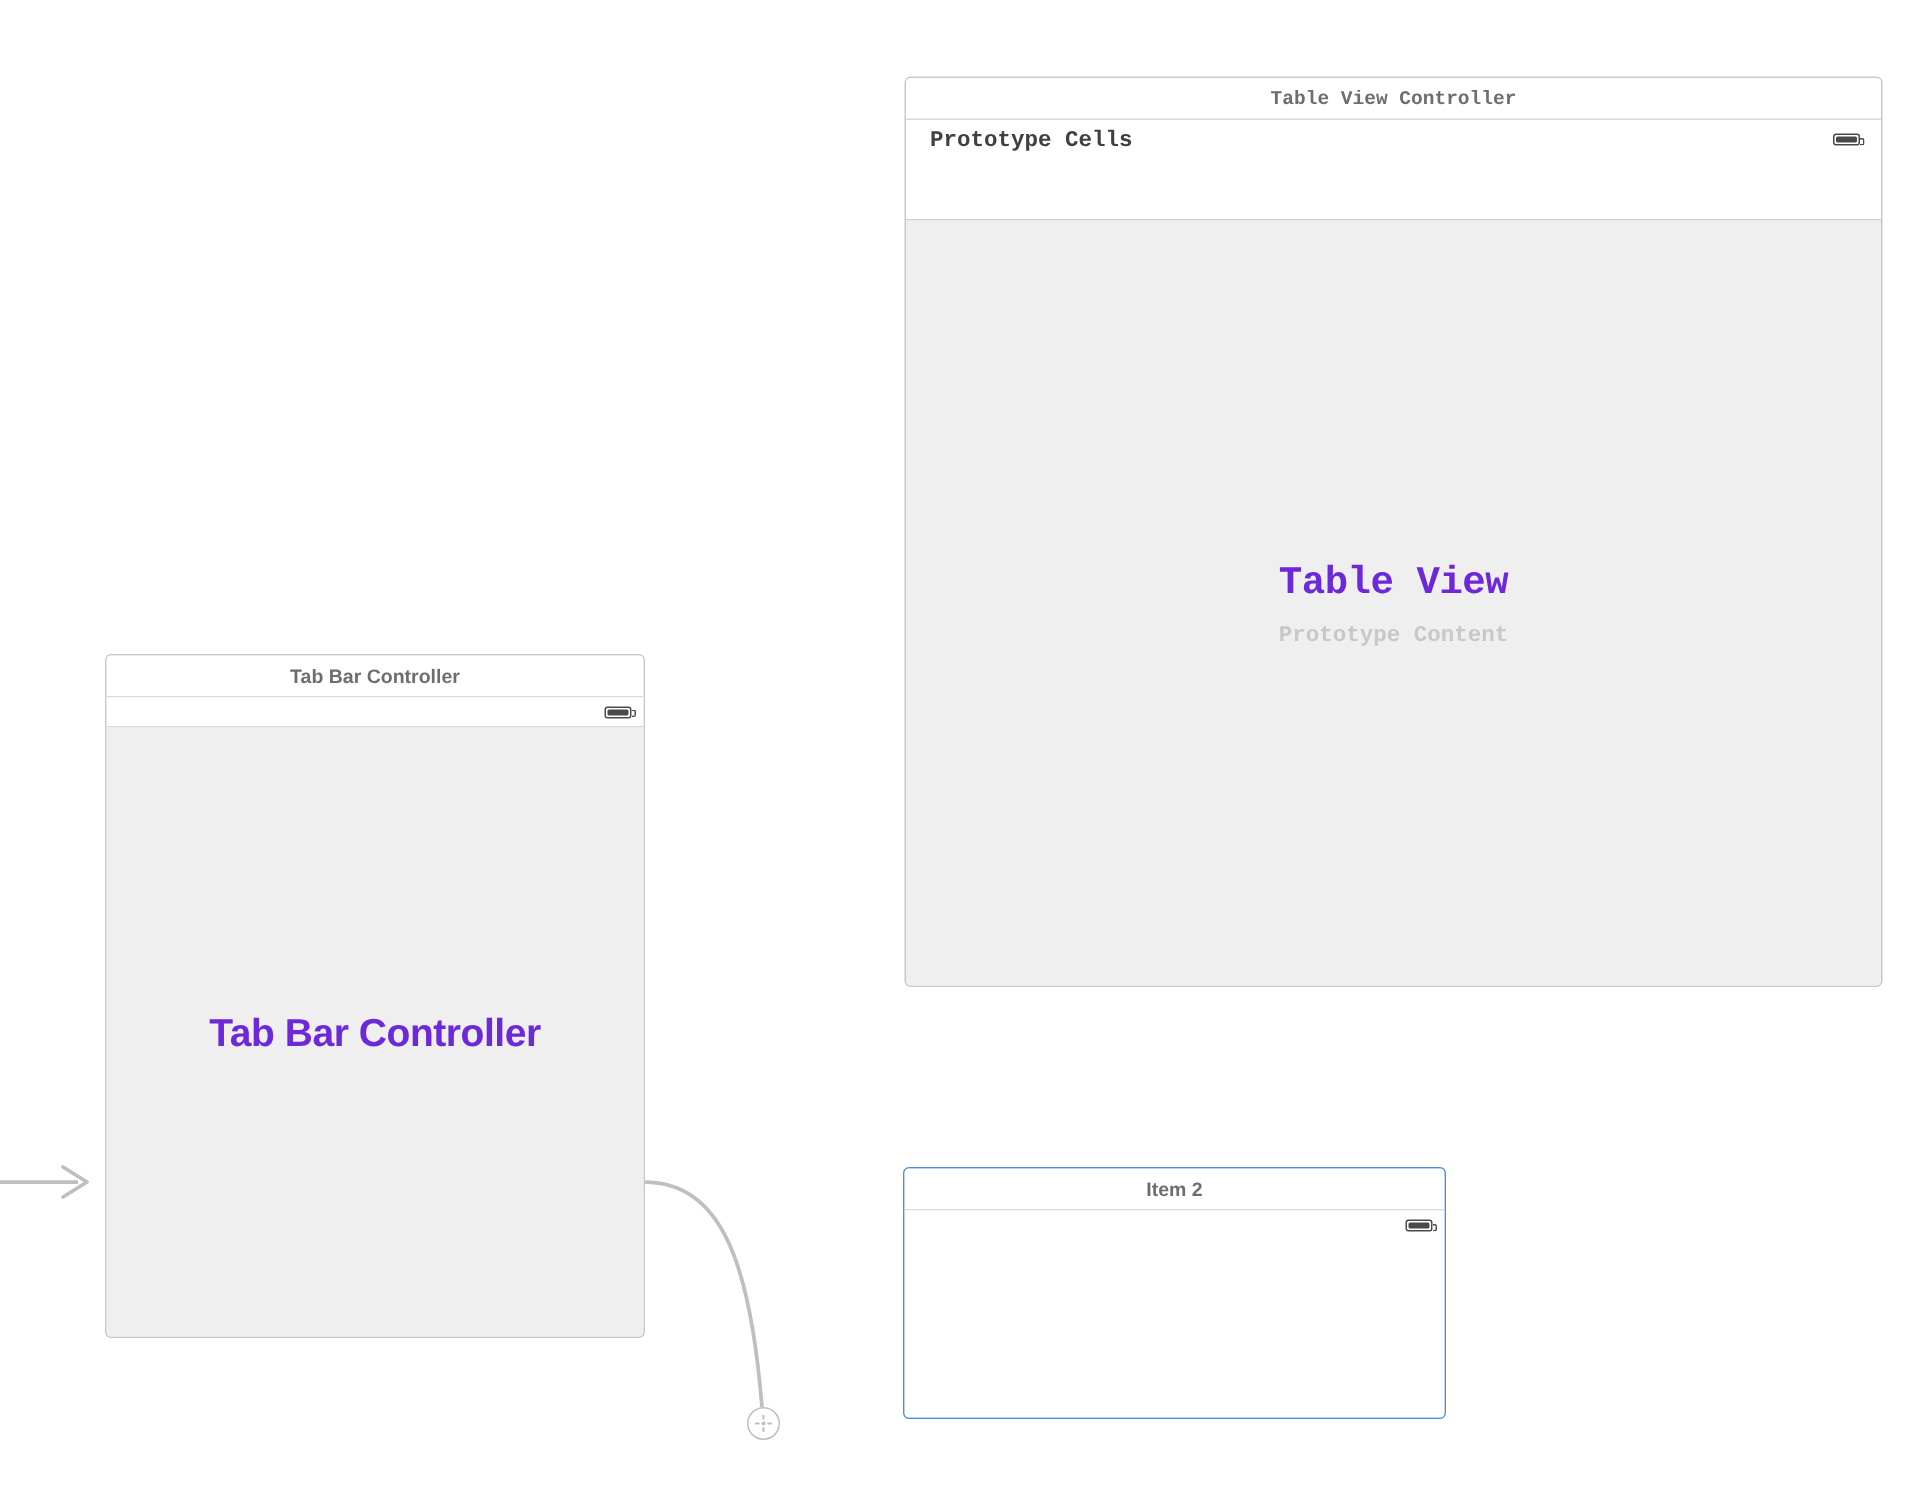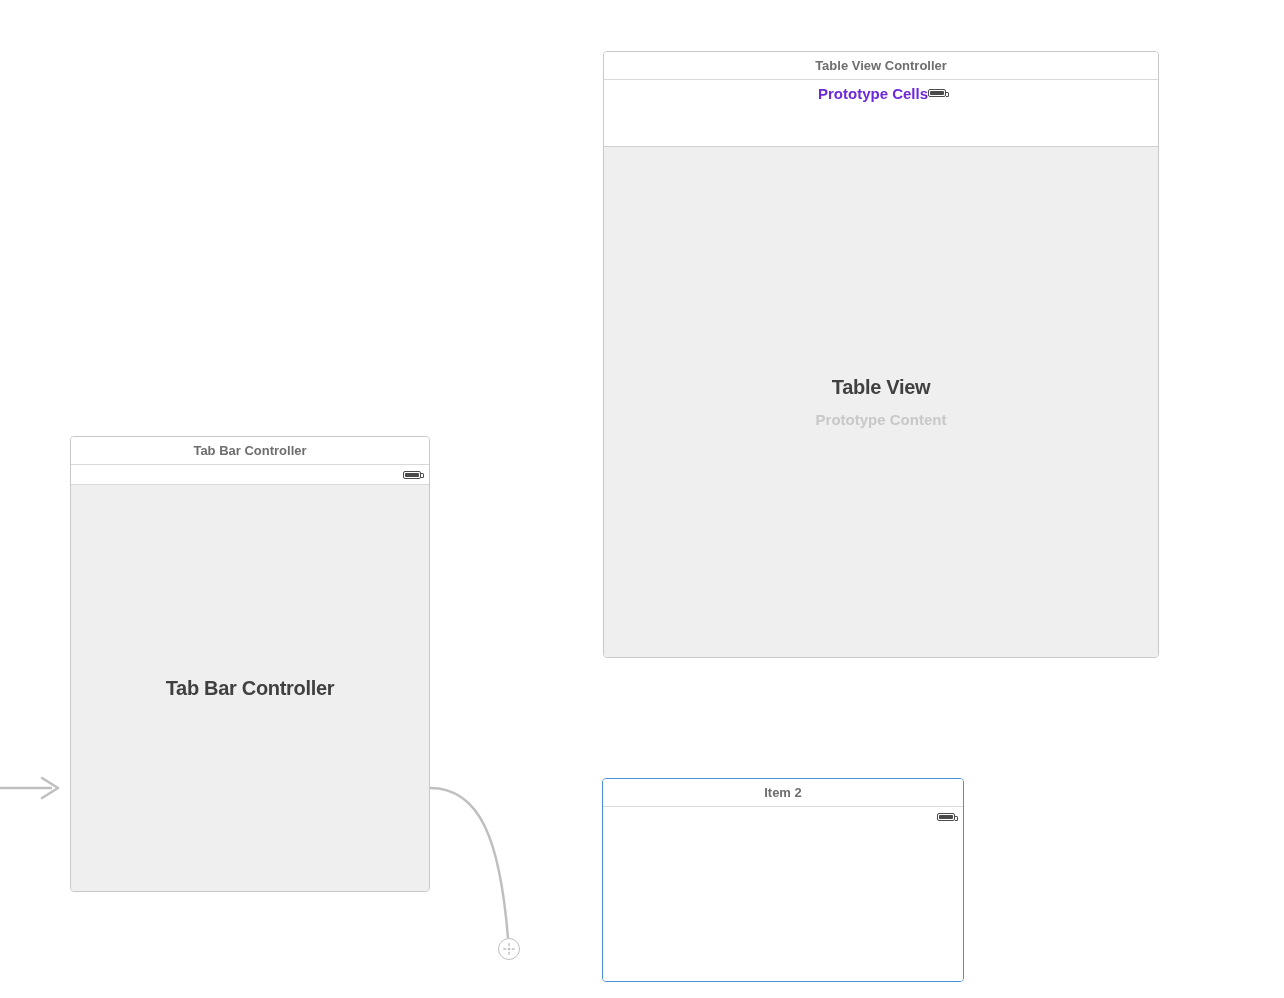--- a/index.html
+++ b/index.html
@@ -71,41 +71,41 @@
     flex: 1;
     background: #efefef;
     display: flex;
     flex-direction: column;
     align-items: center;
     justify-content: center;
   }
   .scene-body.white { background: #ffffff; }
 
   .placeholder-big {
-    font-size: 20px;
+    font-size: 26px;
     font-weight: 700;
-    color: #404040;
+    color: #6d28d9;
     letter-spacing: -0.3px;
   }
   .placeholder-sub {
     font-size: 15px;
     font-weight: 600;
     color: #c8c8c8;
     margin-top: 12px;
   }
 
   .proto-bar {
     display: flex;
     align-items: center;
-    justify-content: center;
+    justify-content: space-between;
     padding: 0 14px 0 16px;
     height: 26px;
     font-size: 15px;
     font-weight: 600;
-    color: #6d28d9;
+    color: #404040;
     background: #ffffff;
   }
   .proto-cells-block {
     width: 100%;
     border-bottom: 1px solid #d0d0d0;
     background: #ffffff;
   }
   .proto-cell-area {
     height: 40px;
     background: #ffffff;
@@ -168,40 +168,40 @@
 <div class="segue-node" style="left:498px; top:938px;">
   <svg width="12" height="12" viewBox="0 0 12 12">
     <circle cx="6" cy="6" r="1.3" fill="#bfbfbf"></circle>
     <line x1="6" y1="0.8" x2="6" y2="2.8" stroke="#bfbfbf" stroke-width="1.4" stroke-linecap="round"></line>
     <line x1="6" y1="9.2" x2="6" y2="11.2" stroke="#bfbfbf" stroke-width="1.4" stroke-linecap="round"></line>
     <line x1="0.8" y1="6" x2="2.8" y2="6" stroke="#bfbfbf" stroke-width="1.4" stroke-linecap="round"></line>
     <line x1="9.2" y1="6" x2="11.2" y2="6" stroke="#bfbfbf" stroke-width="1.4" stroke-linecap="round"></line>
   </svg>
 </div>
 
-<div class="scene" style="left:603px; top:51px; width:556px; height:607px;">
+<div class="scene" style="left:603px; top:51px; width:652px; height:607px;font-family:Liberation Mono, monospace;">
   <div class="scene-title">Table View Controller</div>
   <div class="proto-cells-block">
     <div class="proto-bar">
       <span>Prototype Cells</span>
       <span class="battery-icon">
         <span class="battery-body">
             <span class="battery-fill"></span>
           </span>
       </span>
     </div>
     <div class="proto-cell-area"></div>
   </div>
   <div class="scene-body">
     <div class="placeholder-big">Table View</div>
     <div class="placeholder-sub">Prototype Content</div>
   </div>
 </div>
 
-<div class="scene selected" style="left:602px; top:778px; width:362px; height:204px;">
+<div class="scene selected" style="left:602px; top:778px; width:362px; height:168px;">
   <div class="scene-title">Item 2</div>
   <div class="status-row no-bottom">
     <span class="battery-icon">
       <span class="battery-body">
           <span class="battery-fill"></span>
         </span>
     </span>
   </div>
   <div class="scene-body white"></div>
 </div>

